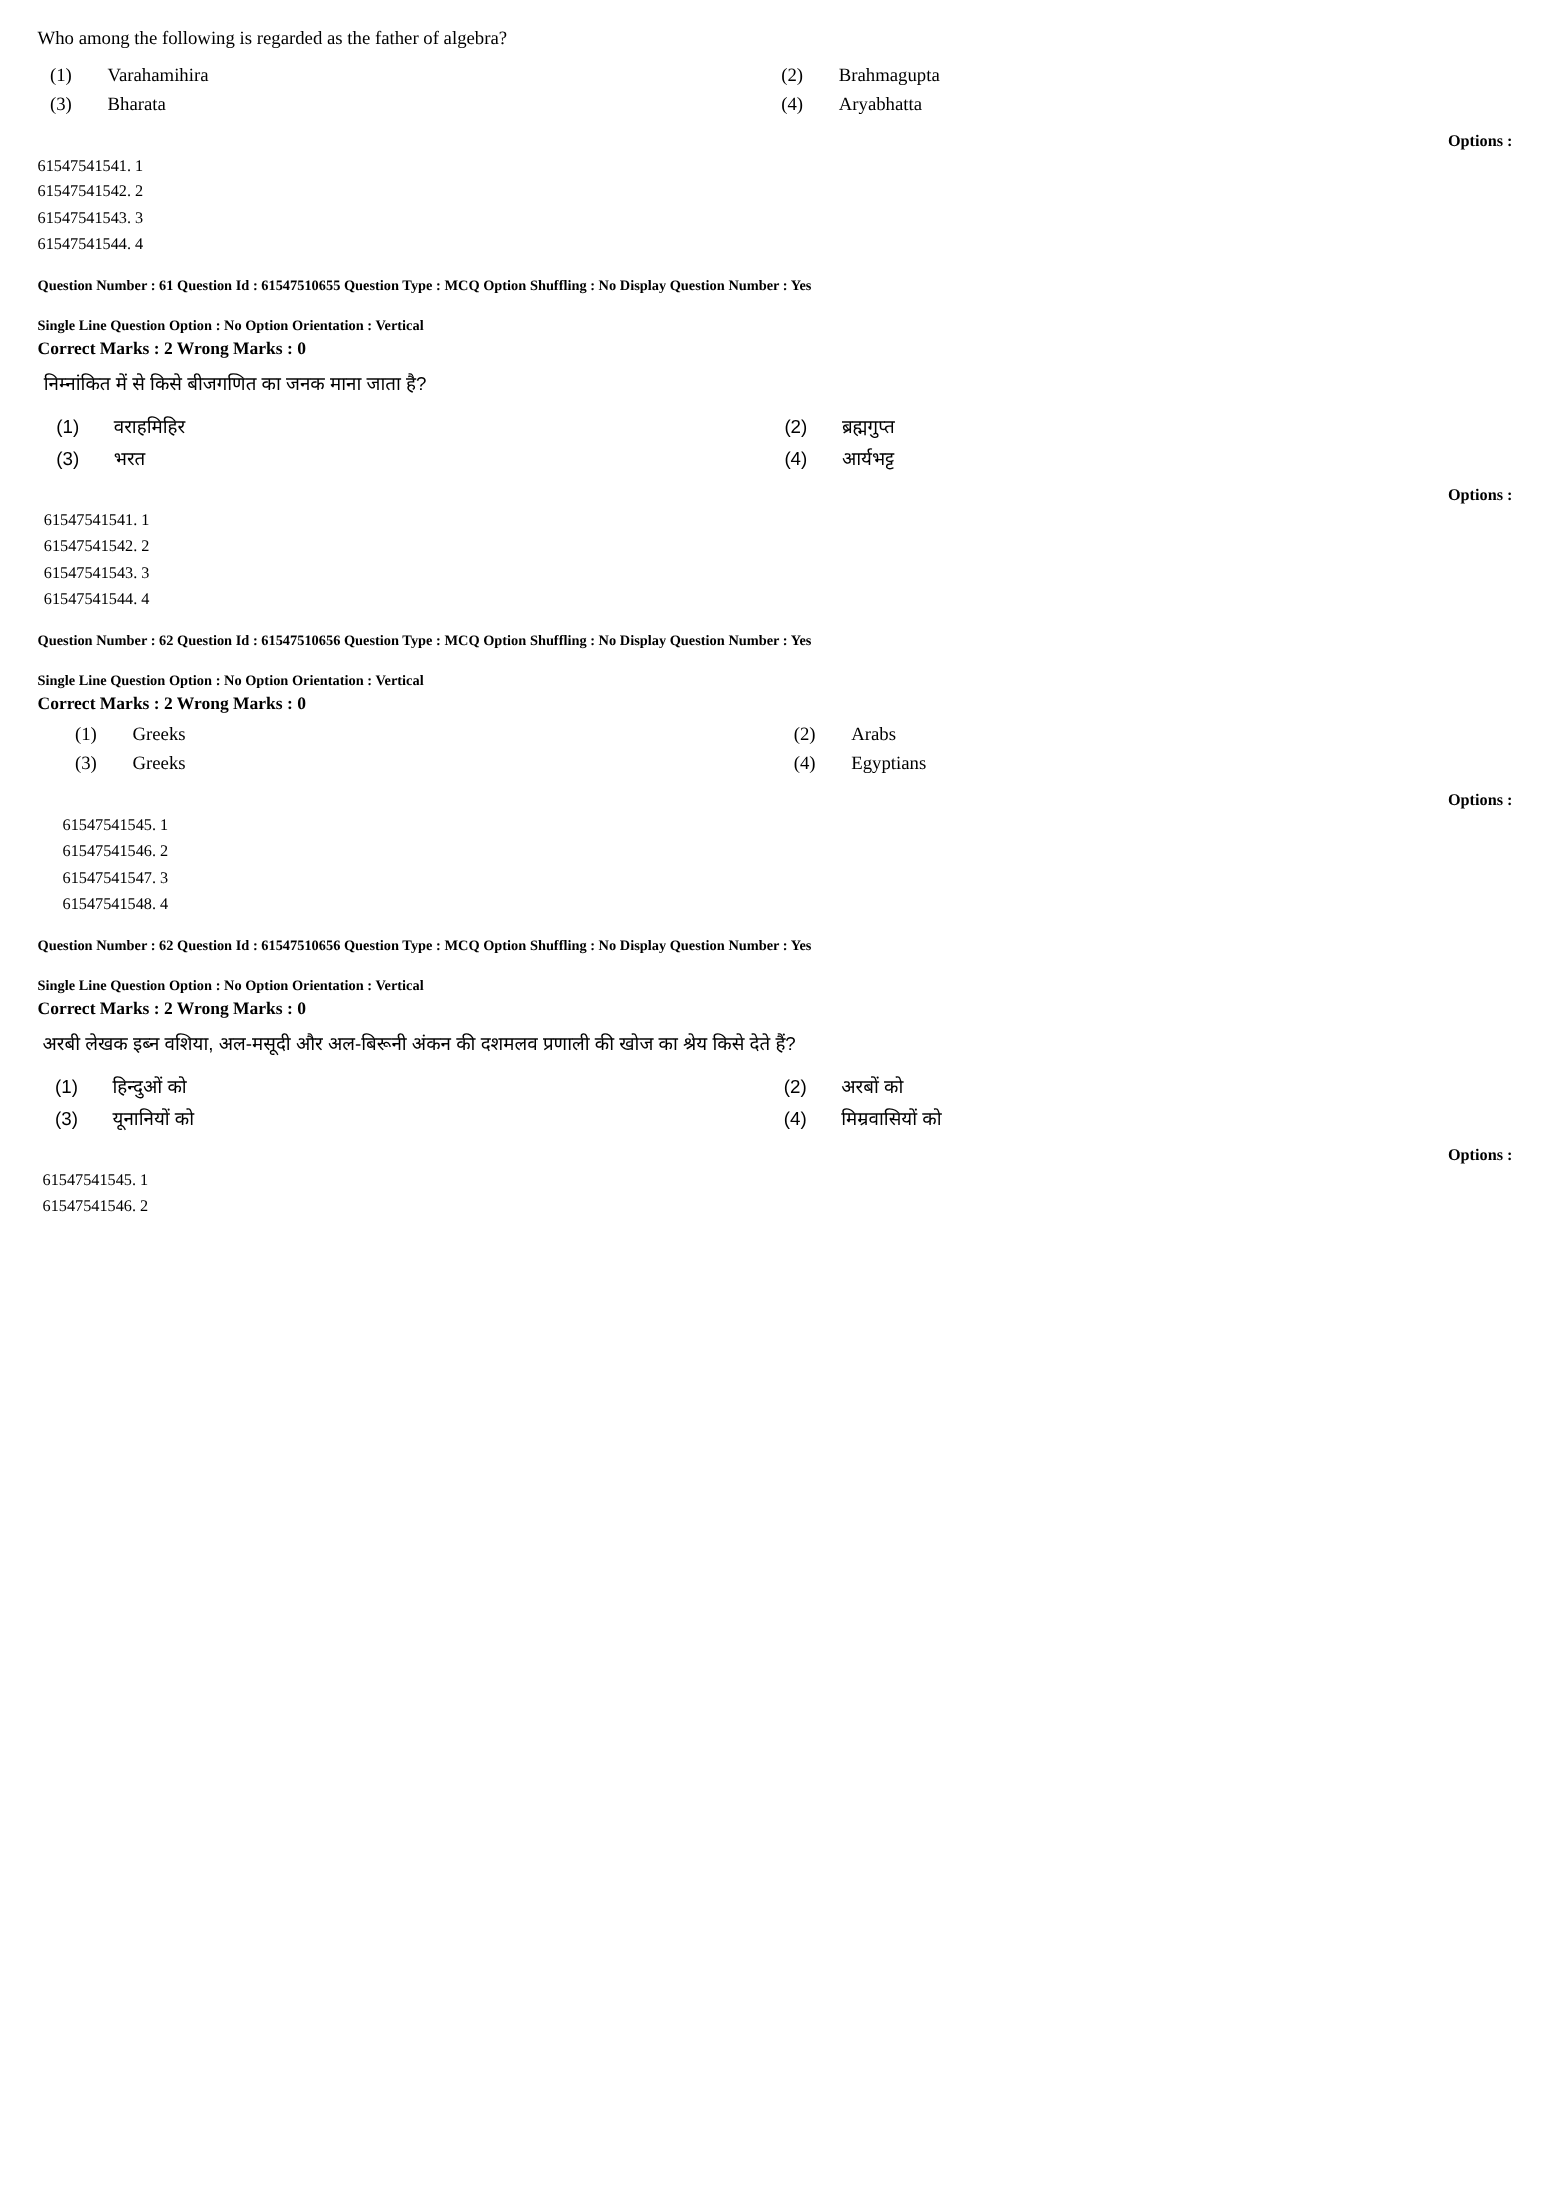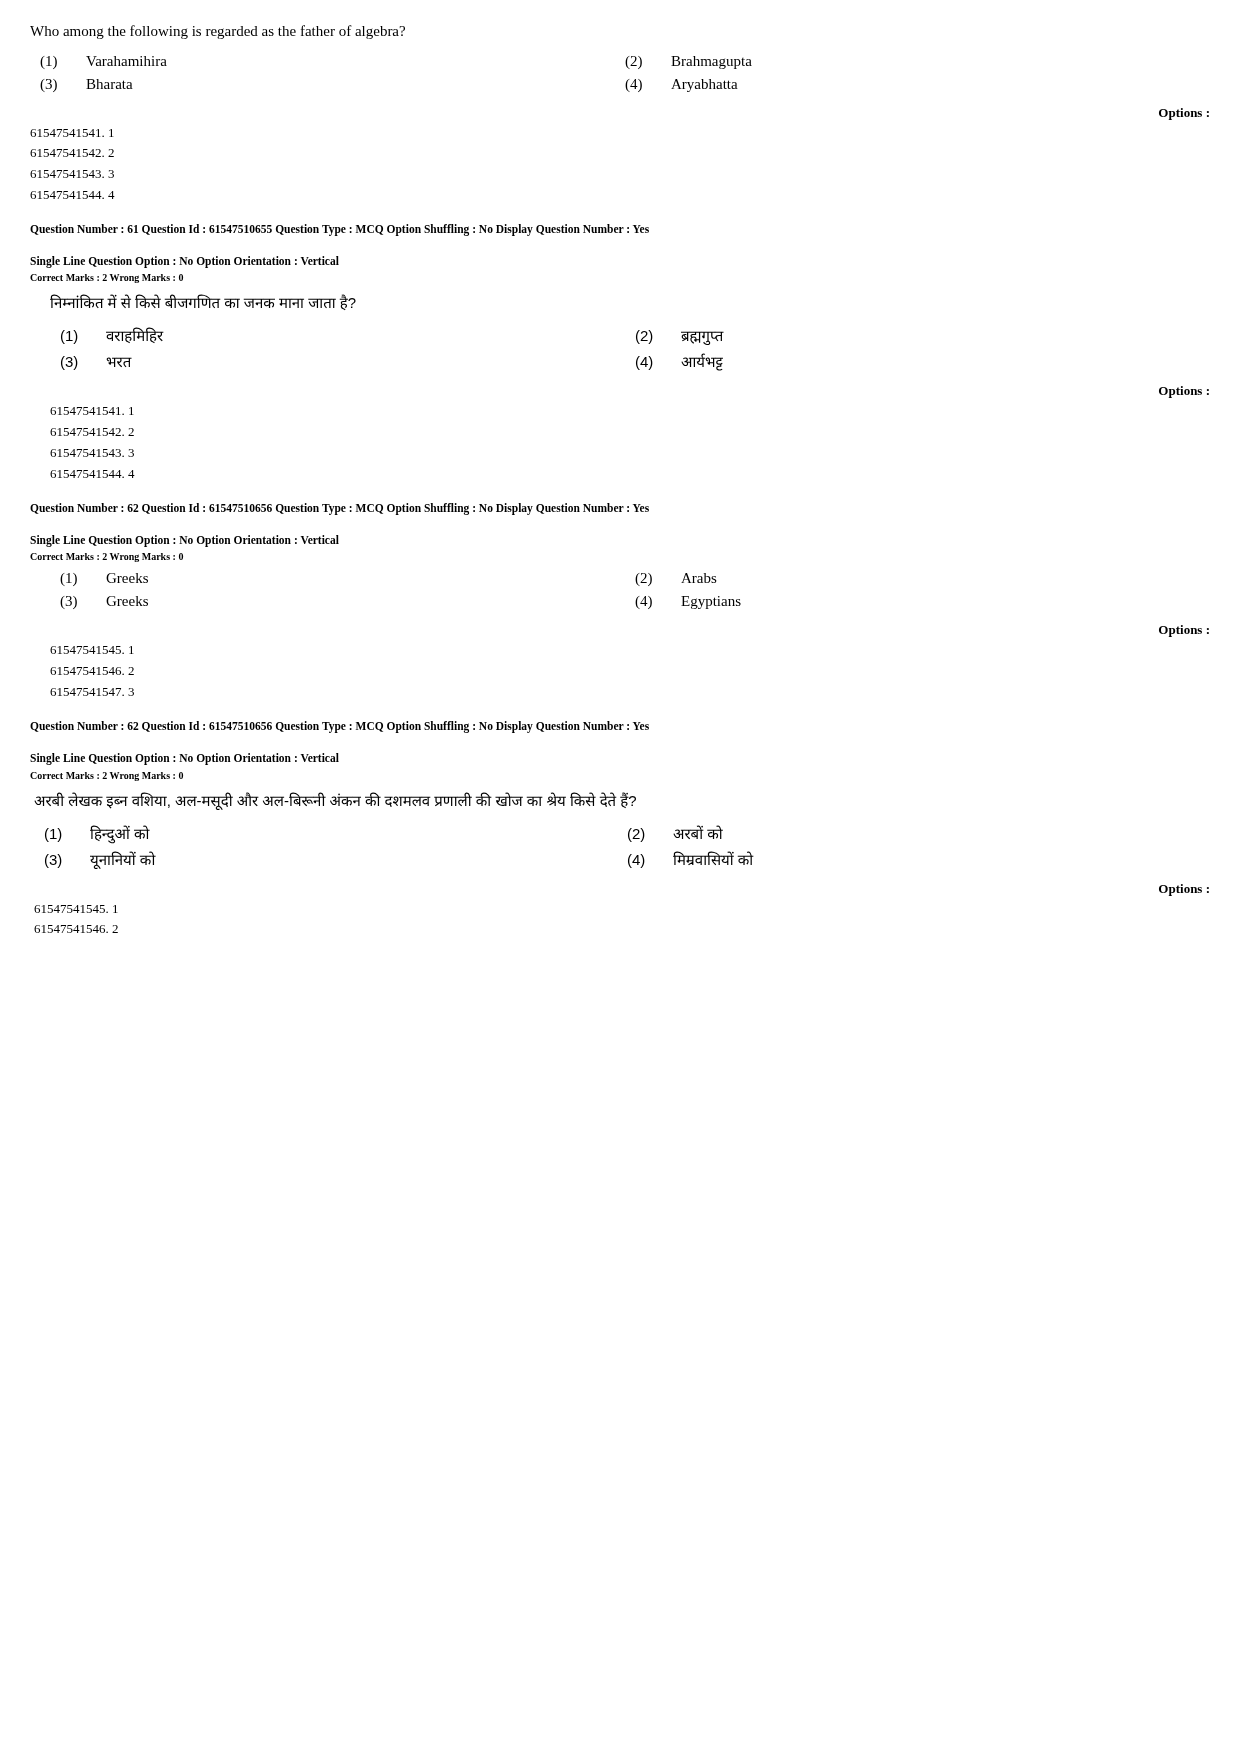--- a/index.html
+++ b/index.html
@@ -49,21 +49,21 @@
       line-height: 1.6;
     }
     .question-meta {
       font-size: 11.5px;
       font-weight: bold;
       margin-top: 14px;
       margin-bottom: 2px;
       line-height: 1.6;
     }
     .correct-marks {
-      font-size: 10px;
+      font-size: 14px;
       font-weight: bold;
       margin-bottom: 8px;
     }
     .hindi-question {
       font-size: 15px;
       margin-bottom: 10px;
       line-height: 1.6;
       font-family: Arial, sans-serif;
     }
     .hindi-option {
@@ -101,21 +101,21 @@
     <p class="option-code">61547541544. 4</p>
   </div>
 </div>
 
 <div style="margin-top: 14px;">
   <p class="question-meta">Question Number : 61  Question Id : 61547510655  Question Type : MCQ  Option Shuffling : No  Display Question Number : Yes</p>
   <p class="question-meta">Single Line Question Option : No  Option Orientation : Vertical</p>
   <p class="correct-marks">Correct Marks : 2  Wrong Marks : 0</p>
 </div>
 
-<div style="margin-left: 20px;">
+<div style="margin-left: 5px;">
   <p class="hindi-question">निम्नांकित में से किसे बीजगणित का जनक माना जाता है?</p>
   <div class="options-grid">
     <div class="option-item">
       <span class="option-num hindi-option">(1)</span>
       <span class="option-val hindi-option">वराहमिहिर</span>
     </div>
     <div class="option-item">
       <span class="option-num hindi-option">(2)</span>
       <span class="option-val hindi-option">ब्रह्मगुप्त</span>
     </div>
@@ -160,20 +160,21 @@
     <div class="option-item">
       <span class="option-num">(4)</span>
       <span class="option-val">Egyptians</span>
     </div>
   </div>
   <div>
     <p class="options-label">Options :</p>
     <p class="option-code">61547541545. 1</p>
     <p class="option-code">61547541546. 2</p>
     <p class="option-code">61547541547. 3</p>
+    <p class="option-code">61547541548. 4</p>
   </div>
 </div>
 
 <div style="margin-top: 14px;">
   <p class="question-meta">Question Number : 62  Question Id : 61547510656  Question Type : MCQ  Option Shuffling : No  Display Question Number : Yes</p>
   <p class="question-meta">Single Line Question Option : No  Option Orientation : Vertical</p>
   <p class="correct-marks">Correct Marks : 2  Wrong Marks : 0</p>
 </div>
 
 <div style="margin-left: 4px;">

